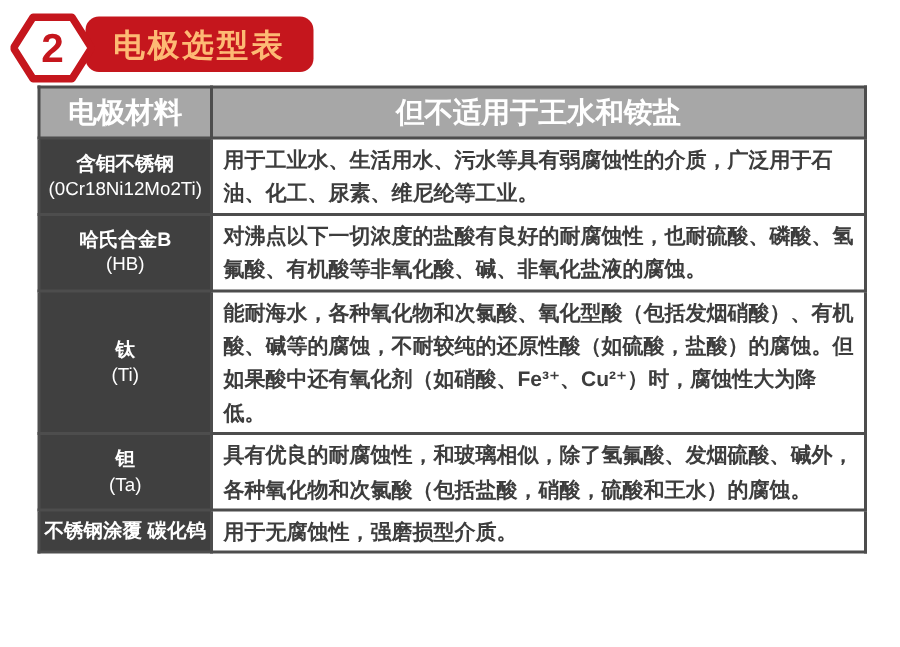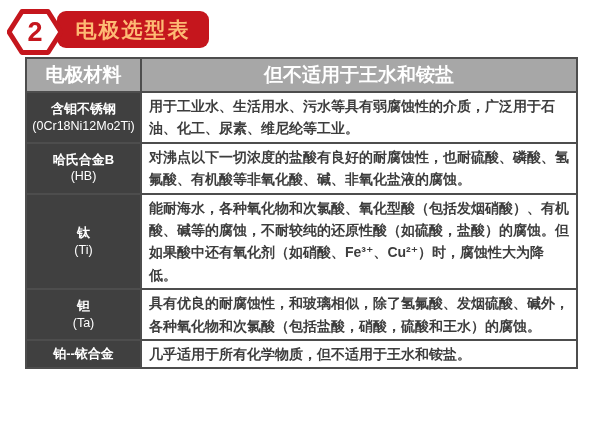--- a/index.html
+++ b/index.html
@@ -108,20 +108,20 @@
       </tr>
       <tr class="rh-44">
         <td class="mat">
           <div>钽</div>
           <div class="code">(Ta)</div>
         </td>
         <td class="desc">具有优良的耐腐蚀性，和玻璃相似，除了氢氟酸、发烟硫酸、碱外，各种氧化物和次氯酸（包括盐酸，硝酸，硫酸和王水）的腐蚀。</td>
       </tr>
       <tr class="rh-25">
         <td class="mat">
-          <div>铂--铱合金</div>
+          <div>不锈钢涂覆 碳化钨</div>
         </td>
-        <td class="desc">几乎适用于所有化学物质，但不适用于王水和铵盐。</td>
+        <td class="desc">用于无腐蚀性，强磨损型介质。</td>
       </tr>
     </tbody>
   </table>
 
 </div>
 
 </body></html>

